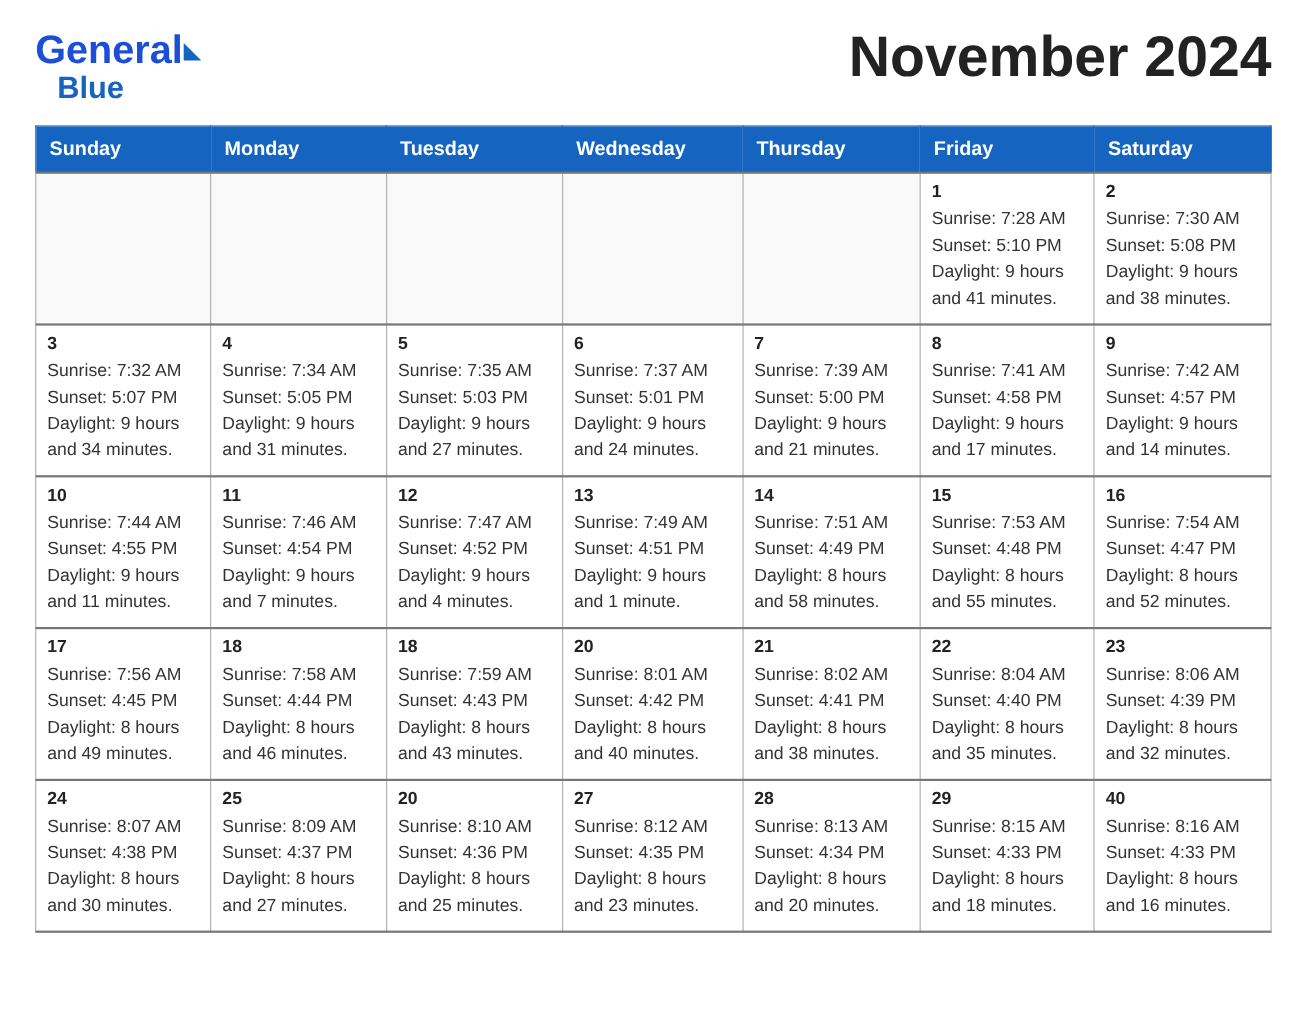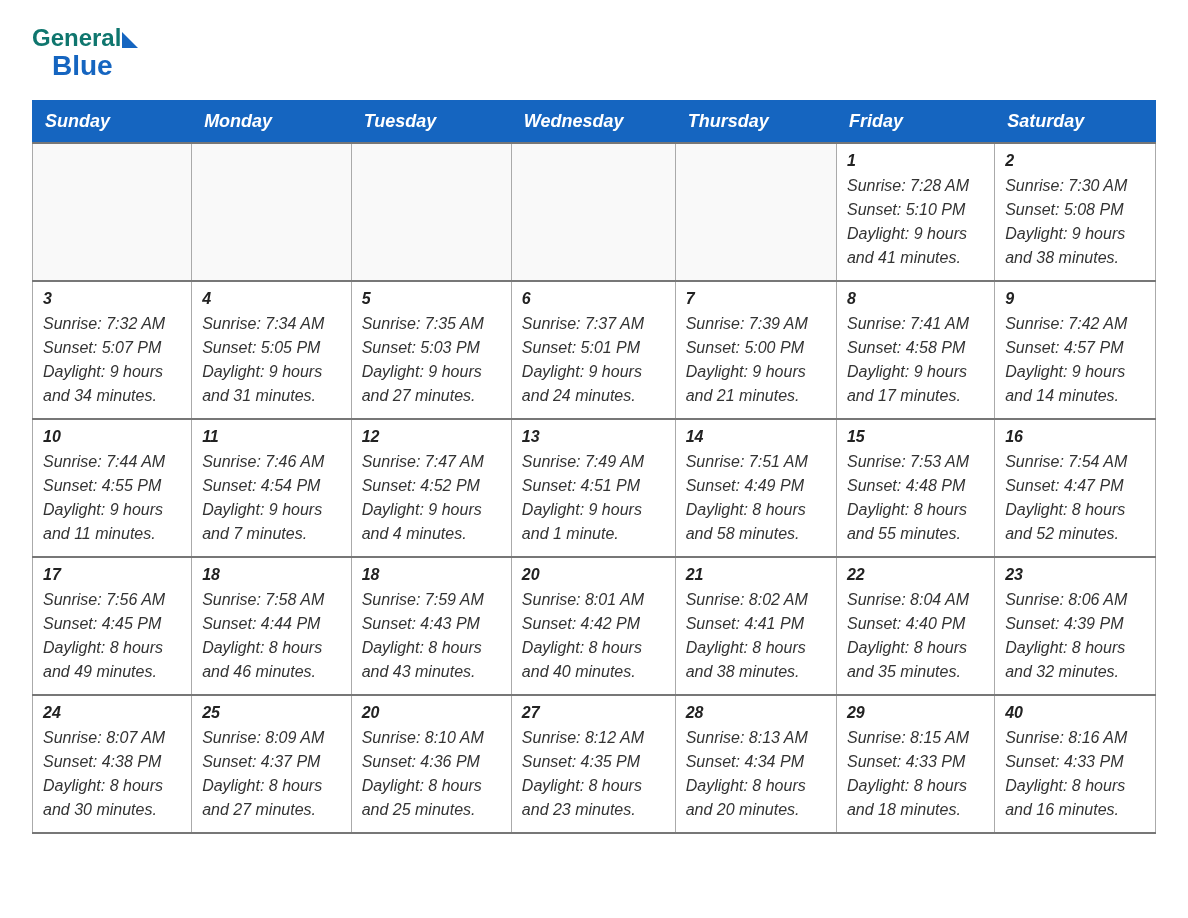--- a/index.html
+++ b/index.html
@@ -58,21 +58,20 @@
       padding: 8px 10px 10px 10px;
       border: 1px solid #aaa;
       font-size: 13px;
       color: #222;
       min-height: 100px;
       width: 170px;
     }
 
     .calendar tr {
       border-bottom: 2px solid #777;
-      font-style: italic;
     }
 
     .day-num {
       font-size: 16px;
       font-weight: bold;
       color: #222;
       display: block;
       margin-bottom: 4px;
     }
 
@@ -92,23 +91,23 @@
       flex-direction: column;
       align-items: flex-start;
     }
 
     .logo-top {
       display: flex;
       align-items: center;
     }
 
     .general-text {
-      font-size: 24px;
-      font-weight: bold;
-      color: #0f766e;
+      font-size: 36px;
+      font-weight: bold;
+      color: #1d4ed8;
     }
 
     .arrow-shape {
       display: inline-block;
       width: 0;
       height: 0;
       border-left: 16px solid #1565c0;
       border-top: 16px solid transparent;
       margin-left: 1px;
       position: relative;
@@ -130,20 +129,21 @@
     <div class="logo-top">
       <span class="general-text">General</span>
       <span class="arrow-shape"></span>
     </div>
     <div style="margin-left: 20px; margin-top: -2px;">
       <span class="blue-text">Blue</span>
     </div>
   </div>
 
   <div class="title-area">
+    <div class="page-title">November 2024</div>
   </div>
 </div>
 
 <table class="calendar">
   <thead>
     <tr>
     <th>Sunday</th>
         <th>Monday</th>
         <th>Tuesday</th>
         <th>Wednesday</th>

